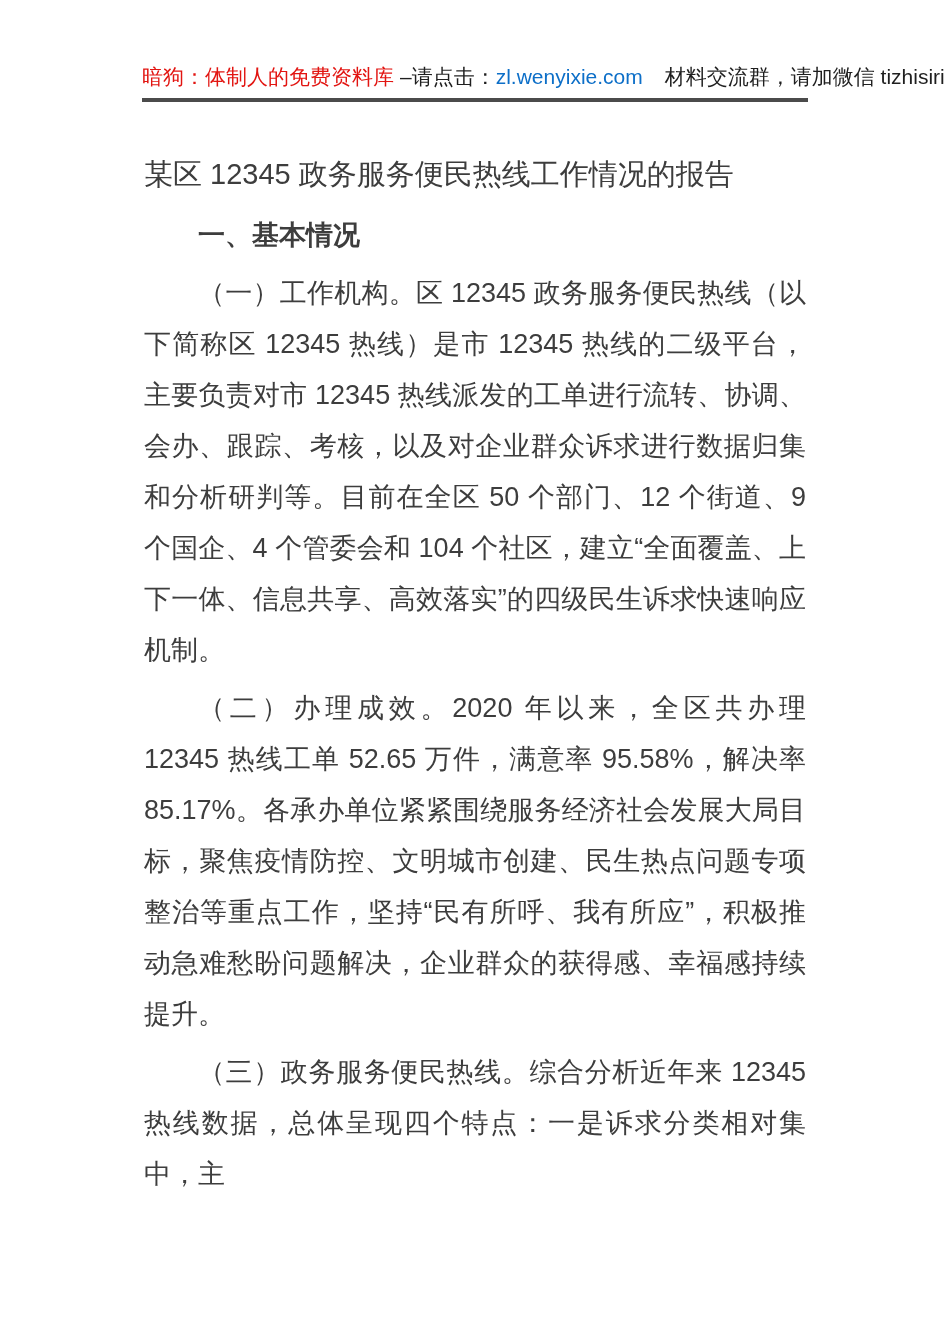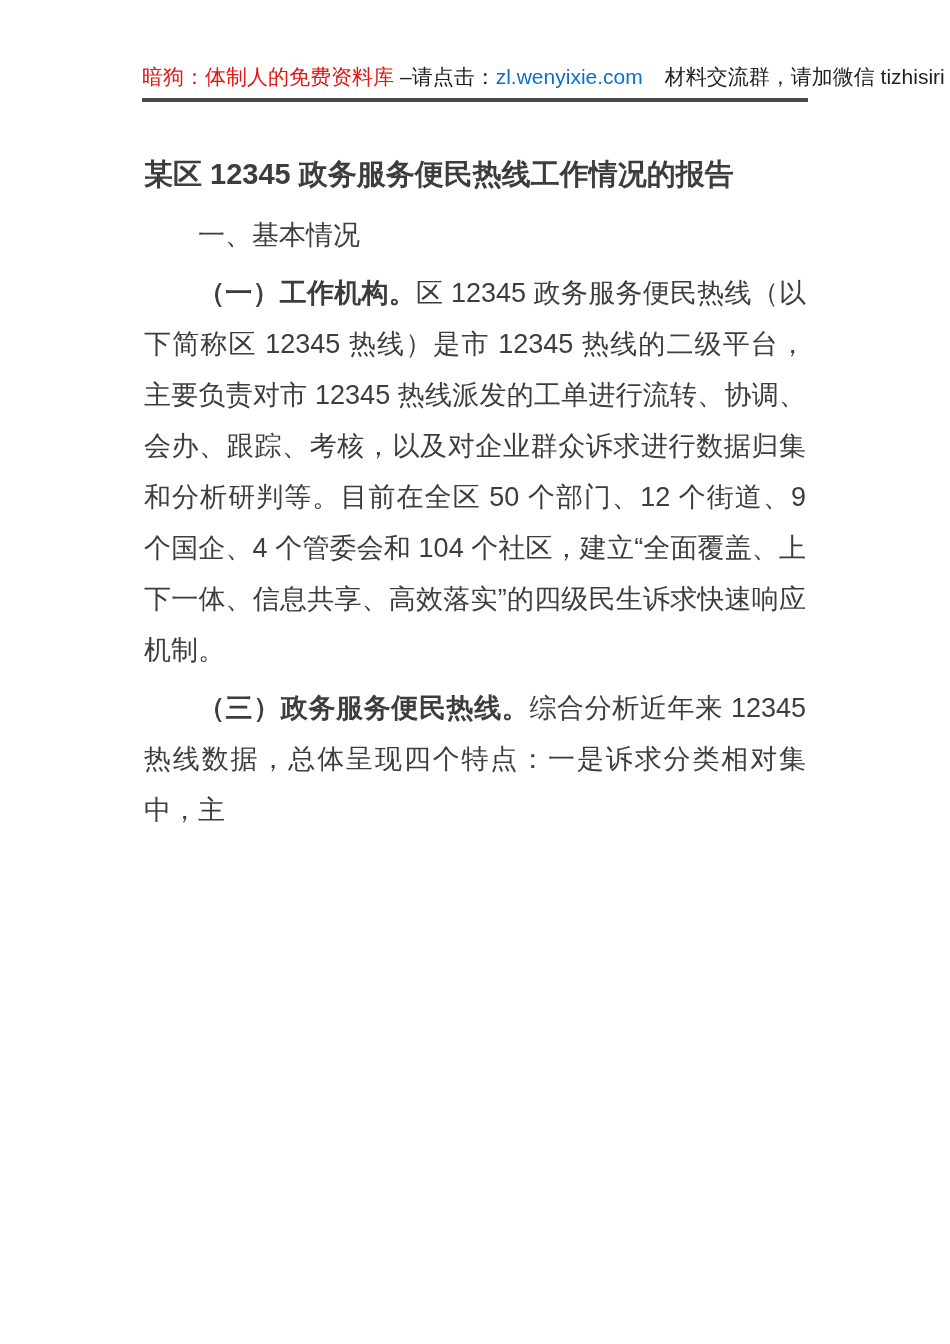--- a/index.html
+++ b/index.html
@@ -35,49 +35,50 @@
   .site-link { color: var(--link); text-decoration: none; cursor: pointer; }
   .group-note { color: var(--header_text); margin-left: 22px; }
 
   .doc {
     width: 662px;
     margin: 0 auto;
     color: var(--text);
   }
   .title {
     font-size: 29px;
-    font-weight: 700;
+    font-weight: 400;
     line-height: 44px;
     margin: 50px 0 14px 0;
     color: var(--text);
   }
   .doc-body {
     font-size: 27px;
     line-height: 51px;
     text-align: justify;
   }
   .para {
     text-indent: 2em;
     margin: 0 0 7px 0;
   }
   .heading {
     text-indent: 2em;
-    font-weight: 400;
+    font-weight: 700;
     margin: 8px 0 7px 0;
     text-align: left;
   }
-  .lead { font-weight: 700; }
+  .lead { font-weight: 400; }
 </style>
 </head>
 <body>
 
 <div class="page-header">
   <span class="brand">暗狗：体制人的免费资料库</span><span class="click-prompt">–请点击：</span><span class="site-link">zl.wenyixie.com</span><span class="group-note">材料交流群，请加微信 tizhisiri</span>
 </div>
 
 <div class="doc">
   <div class="title">某区 12345 政务服务便民热线工作情况的报告</div>
   <div class="doc-body">
       <div class="heading"><span>一、基本情况</span></div>
       <div class="para"><span class="lead">（一）工作机构。</span><span>区 12345 政务服务便民热线（以下简称区 12345 热线）是市 12345 热线的二级平台，主要负责对市 12345 热线派发的工单进行流转、协调、会办、跟踪、考核，以及对企业群众诉求进行数据归集和分析研判等。目前在全区 50 个部门、12 个街道、9 个国企、4 个管委会和 104 个社区，建立“全面覆盖、上下一体、信息共享、高效落实”的四级民生诉求快速响应机制。</span></div>
+      <div class="para"><span class="lead">（二）办理成效。</span><span>2020 年以来，全区共办理 12345 热线工单 52.65 万件，满意率 95.58%，解决率 85.17%。各承办单位紧紧围绕服务经济社会发展大局目标，聚焦疫情防控、文明城市创建、民生热点问题专项整治等重点工作，坚持“民有所呼、我有所应”，积极推动急难愁盼问题解决，企业群众的获得感、幸福感持续提升。</span></div>
       <div class="para"><span class="lead">（三）政务服务便民热线。</span><span>综合分析近年来 12345 热线数据，总体呈现四个特点：一是诉求分类相对集中，主</span></div>
     </div>
 </div>
 
 </body></html>

